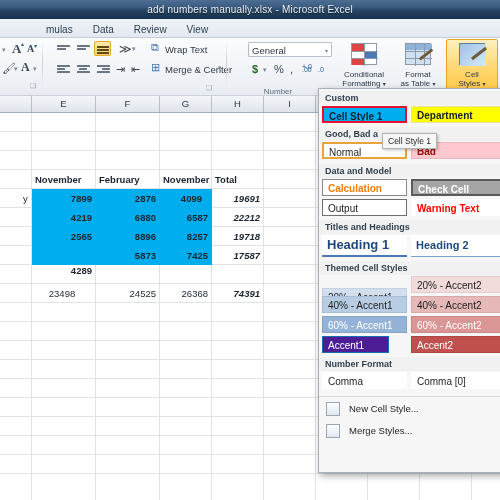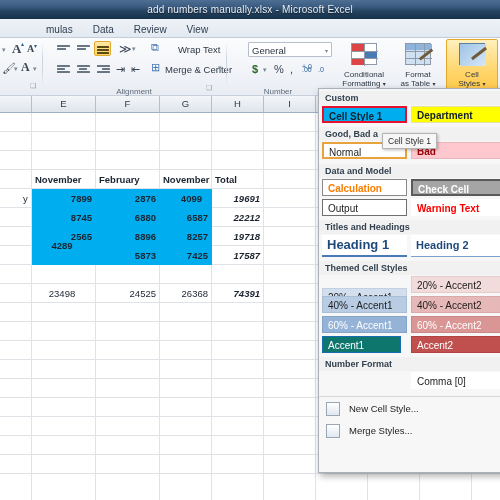--- a/index.html
+++ b/index.html
@@ -239,26 +239,25 @@
         <div class="alignbar" style="left:2px; top:3px;">
           <i style="width:13px;"></i>
             <i style="width:8px; margin-left:5px;"></i>
             <i style="width:13px;"></i>
         </div>
       </div>
       <span class="ic" style="left:70px; top:26px; font-size:11px;">⇥</span>
       <span class="ic" style="left:85px; top:26px; font-size:11px;">⇤</span>
 
       <span class="ic" style="left:105px; top:4px; font-size:11px; color:#4a7ab5;">⧉</span>
-      <span class="wrap-row" style="left:132px; top:6px;text-align:right;">Wrap Text</span>
+      <span class="wrap-row" style="left:119px; top:6px;text-align:right;">Wrap Text</span>
       <span class="ic" style="left:105px; top:24px; font-size:11px; color:#4a7ab5;">⊞</span>
       <span class="wrap-row" style="left:119px; top:26px;">Merge &amp; Center</span>
       <span class="ic" style="left:172px; top:26px; font-size:7px; color:#7b8694;">▾</span>
 
-      <div class="grp-label">Alignment</div>
       <span class="ic" style="left:160px; top:46px; font-size:7px; color:#8d97a4;">❏</span>
     </div>
 
     <div class="grp-sep" style="left:226px;"></div>
 
     <div class="grp" style="left:230px; width:84px;">
       <div class="numbox" style="left:18px; top:4px; width:84px; height:15px;">
         <span>General</span>
         <span class="arr">▾</span>
       </div>
@@ -378,31 +377,31 @@
       <div class="cellv l bold" style="left:32px; top:57px; width:64px;">November</div>
       <div class="cellv l bold" style="left:96px; top:57px; width:64px;">February</div>
       <div class="cellv l bold" style="left:160px; top:57px; width:52px;">November</div>
       <div class="cellv l bold" style="left:212px; top:57px; width:52px;">Total</div>
 
       <div class="cellv r bold" style="left:32px; top:76px; width:64px;">7899</div>
       <div class="cellv r bold" style="left:96px; top:76px; width:64px;">2876</div>
       <div class="cellv r bold" style="left:154px; top:76px; width:52px;">4099</div>
       <div class="cellv r ital" style="left:212px; top:76px; width:52px;">19691</div>
 
-      <div class="cellv r bold" style="left:32px; top:95px; width:64px;">8745</div>
+      <div class="cellv r bold" style="left:32px; top:95px; width:64px;">4219</div>
       <div class="cellv r bold" style="left:96px; top:95px; width:64px;">6880</div>
       <div class="cellv r bold" style="left:160px; top:95px; width:52px;">6587</div>
       <div class="cellv r ital" style="left:212px; top:95px; width:52px;">22212</div>
 
       <div class="cellv r bold" style="left:32px; top:114px; width:64px;">2565</div>
       <div class="cellv r bold" style="left:96px; top:114px; width:64px;">8896</div>
       <div class="cellv r bold" style="left:160px; top:114px; width:52px;">8257</div>
       <div class="cellv r ital" style="left:212px; top:114px; width:52px;">19718</div>
 
-      <div class="cellv r bold" style="left:32px; top:123px; width:64px;text-align:center;">4289</div>
+      <div class="cellv r bold" style="left:32px; top:148px; width:64px;">4289</div>
       <div class="cellv r bold" style="left:96px; top:133px; width:64px;">5873</div>
       <div class="cellv r bold" style="left:160px; top:133px; width:52px;">7425</div>
       <div class="cellv r ital" style="left:212px; top:133px; width:52px;">17587</div>
 
       <div class="cellv r" style="left:32px; top:171px; width:64px;text-align:center;">23498</div>
       <div class="cellv r" style="left:96px; top:171px; width:64px;">24525</div>
       <div class="cellv r" style="left:160px; top:171px; width:52px;">26368</div>
       <div class="cellv r ital" style="left:212px; top:171px; width:52px;">74391</div>
     </div>
   </div>
@@ -431,24 +430,25 @@
     <div class="sec-hdr" style="top:172px;">Themed Cell Styles</div>
     <div class="sty" style="left:3px; top:187px; width:85px; background:#D3DFEE; color:#1d1d1d; border-color:#c3d0e0;margin-top:12px;">20% - Accent1</div>
     <div class="sty" style="left:92px; top:187px; width:92px; background:#F2DCDB; color:#1d1d1d; border-color:#e3cdcc;">20% - Accent2</div>
 
     <div class="sty" style="left:3px; top:207px; width:85px; background:#B8CCE4; color:#1d1d1d; border-color:#a9bdd5;">40% - Accent1</div>
     <div class="sty" style="left:92px; top:207px; width:92px; background:#E6B8B7; color:#1d1d1d; border-color:#d7a9a8;">40% - Accent2</div>
 
     <div class="sty" style="left:3px; top:227px; width:85px; background:#95B3D7; color:#ffffff; border-color:#86a4c8;">60% - Accent1</div>
     <div class="sty" style="left:92px; top:227px; width:92px; background:#D99694; color:#ffffff; border-color:#ca8785;">60% - Accent2</div>
 
-    <div class="sty" style="left:3px; top:247px; width:79px; background:#0f766e; color:#ffffff; border-color:#196bb0;">Accent1</div>
+    <div class="sty" style="left:3px; top:247px; width:67px; background:#4c1d95; color:#ffffff; border-color:#196bb0;">Accent1</div>
     <div class="sty" style="left:92px; top:247px; width:92px; background:#C0504D; color:#ffffff; border-color:#b14340;">Accent2</div>
 
     <div class="sec-hdr" style="top:268px;">Number Format</div>
+    <div class="sty" style="left:3px; top:283px; width:85px; background:#ffffff; color:#1d1d1d; border-color:#ffffff;">Comma</div>
     <div class="sty" style="left:92px; top:283px; width:92px; background:#ffffff; color:#1d1d1d; border-color:#ffffff;">Comma [0]</div>
 
     <div class="menu-sep" style="top:307px;"></div>
     <div class="menu-item" style="top:310px;">
       <span class="mi-ic"></span>
       <span class="mi-tx">New Cell Style...</span>
     </div>
     <div class="menu-item" style="top:332px;">
       <span class="mi-ic"></span>
       <span class="mi-tx">Merge Styles...</span>

